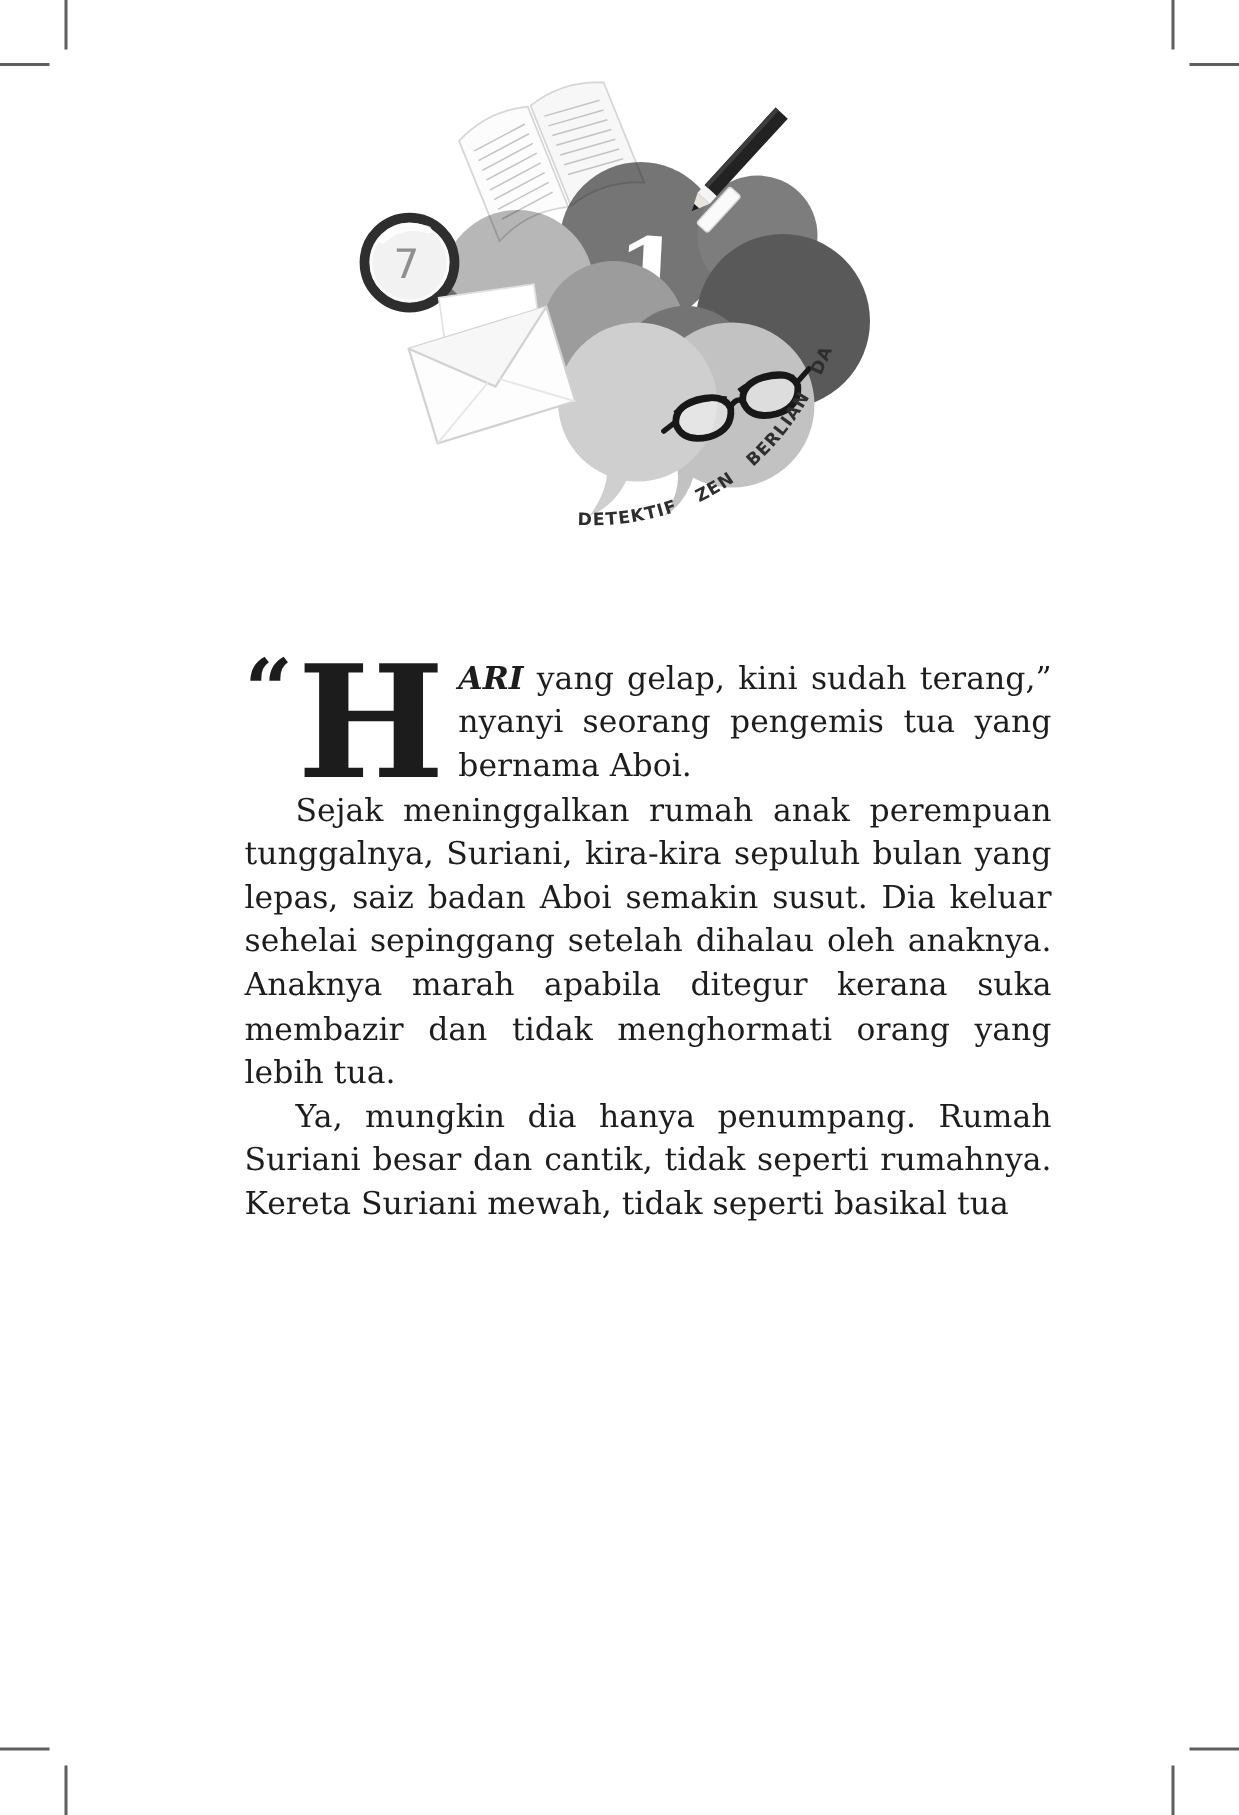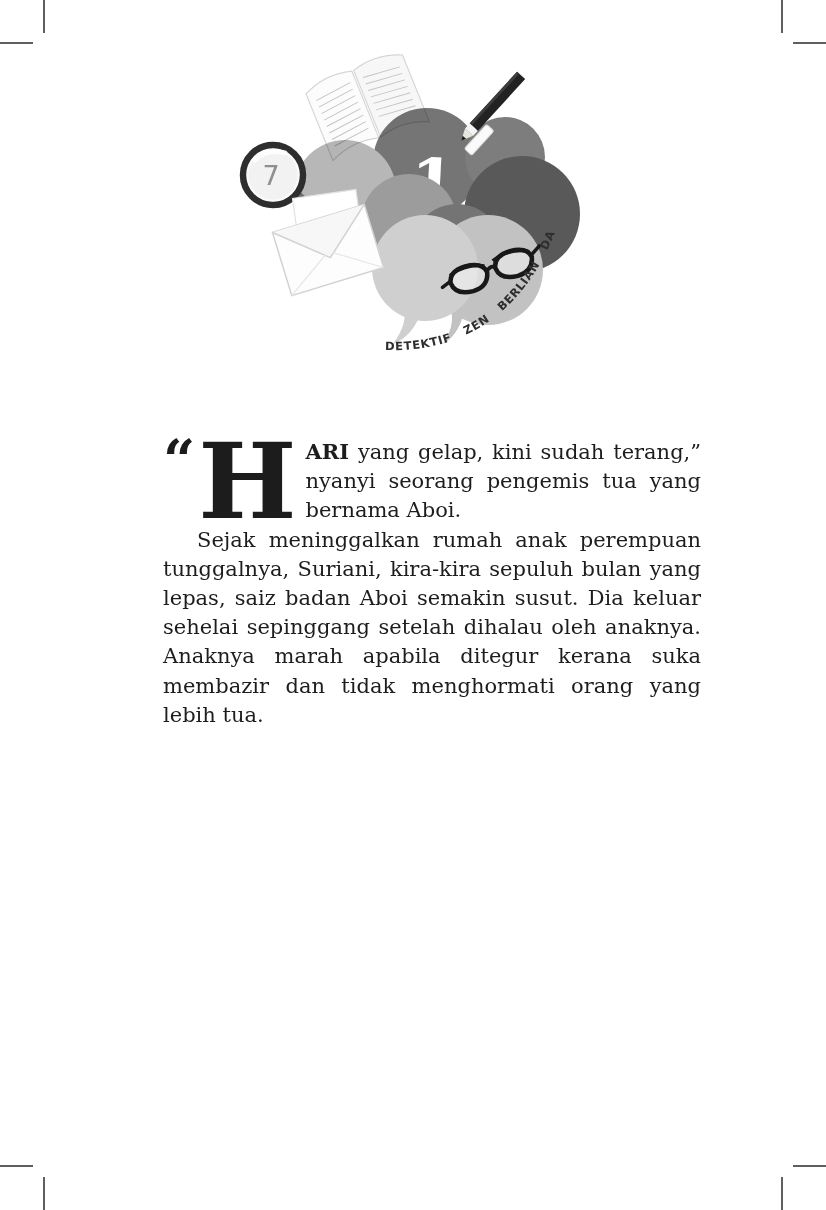--- a/index.html
+++ b/index.html
@@ -57,21 +57,21 @@
   .text-block p.lead { text-indent:0; }
   .dropcap-wrap { float:left; margin:4px 9px 0 0; white-space:nowrap; }
   .open-quote {
     display:inline-block; font-weight:bold; color:#1c1c1c;
     font-size:56px; line-height:38px; vertical-align:top; margin-right:3px;
   }
   .dropcap {
     display:inline-block; font-weight:bold; color:#1c1c1c;
     font-size:104px; line-height:81px; vertical-align:top;
   }
-  .lead-in { font-weight:bold; }
+  .lead-in { font-weight:bold;font-style:italic; }
 </style>
 </head>
 <body>
 
 <div class="page">
 
   <div class="crop v tl-v"></div>
   <div class="crop h tl-h"></div>
   <div class="crop v tr-v"></div>
   <div class="crop h tr-h"></div>
@@ -166,15 +166,16 @@
         <textPath href="#titleArc" xlink:href="#titleArc">DETEKTIF ZEN BERLIAN DARI LANGIT</textPath>
       </text>
     </g>
   </svg>
 
   <div class="text-block">
     <p class="lead">
       <span class="dropcap-wrap"><span class="open-quote">“</span><span class="dropcap">H</span></span><span class="lead-in">ARI</span><span> yang gelap, kini sudah terang,” nyanyi seorang pengemis tua yang bernama Aboi.</span>
     </p>
     <p>Sejak meninggalkan rumah anak perempuan tunggalnya, Suriani, kira-kira sepuluh bulan yang lepas, saiz badan Aboi semakin susut. Dia keluar sehelai sepinggang setelah dihalau oleh anaknya. Anaknya marah apabila ditegur kerana suka membazir dan tidak menghormati orang yang lebih tua.</p>
+    <p>Ya, mungkin dia hanya penumpang. Rumah Suriani besar dan cantik, tidak seperti rumahnya. Kereta Suriani mewah, tidak seperti basikal tua</p>
   </div>
 
 </div>
 
 </body></html>

